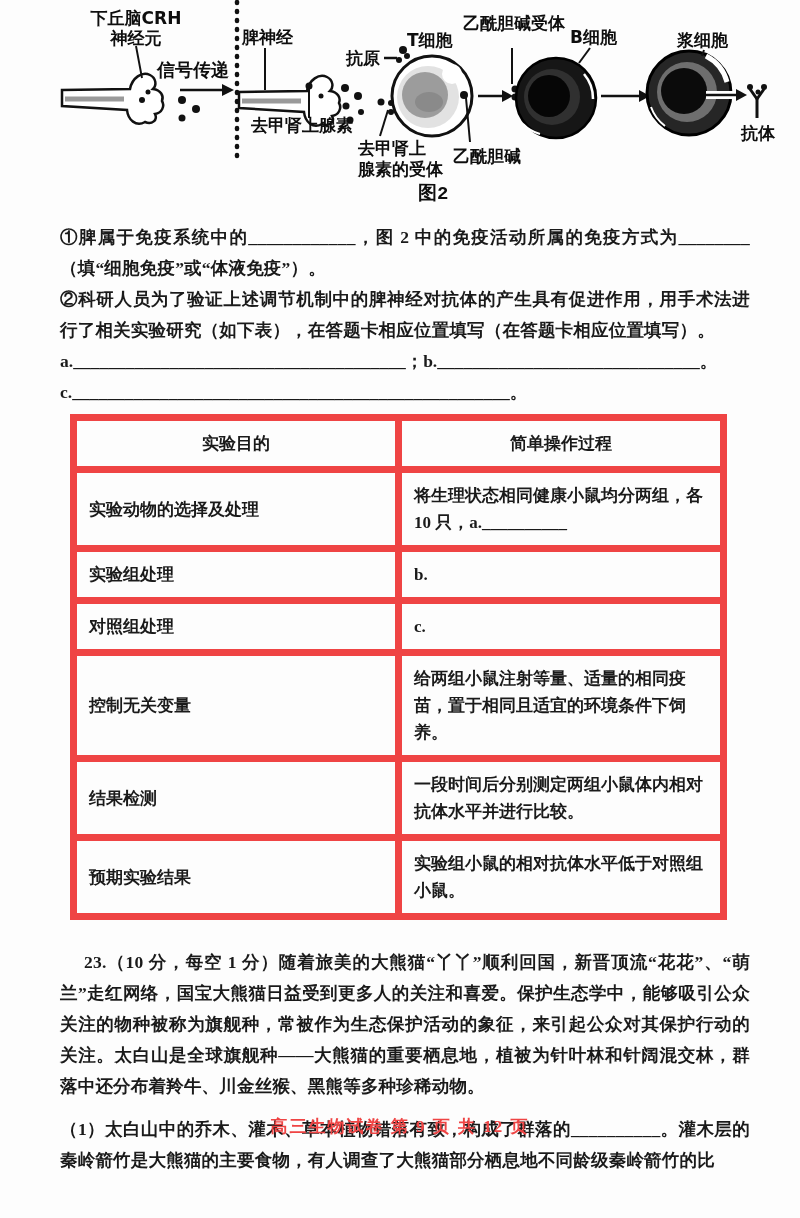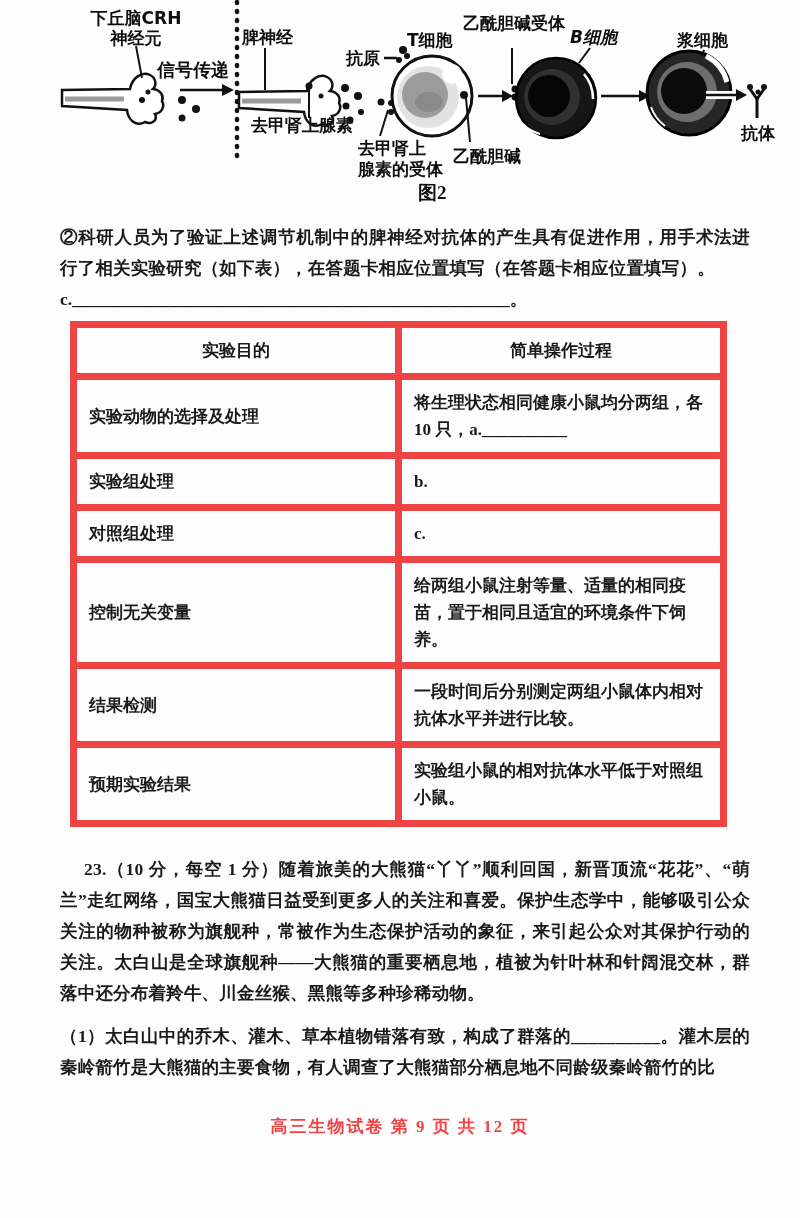--- a/index.html
+++ b/index.html
@@ -8,21 +8,21 @@
     font-family:"Liberation Serif","DejaVu Serif",serif;
     position:relative;overflow:hidden;
   }
   .diagram{position:absolute;left:0;top:0;width:800px;height:212px;}
   .diagram svg{position:absolute;left:0;top:0;}
   .fig-label{
     position:absolute;font-family:"DejaVu Sans","Liberation Sans",sans-serif;
     font-weight:bold;font-size:17px;color:#0e0e0e;white-space:nowrap;line-height:20px;
   }
   .fig-label.center{text-align:center;}
-  .fig-caption{position:absolute;left:418px;top:180px;font-family:Liberation Serif, serif;
+  .fig-caption{position:absolute;left:418px;top:180px;font-family:Liberation Mono, monospace;
     font-weight:bold;font-size:19px;color:#0e0e0e;}
   .text-col{position:absolute;left:60px;top:222px;width:690px;}
   .para{
     font-size:17.5px;line-height:31px;font-weight:600;letter-spacing:0.2px;
     text-align:justify;color:#1a1a1a;word-break:break-all;
   }
   .blank-line{font-size:17.5px;line-height:31px;font-weight:600;color:#1a1a1a;white-space:nowrap;}
   table.exp{
     border-collapse:collapse;margin:6px 0 0 10px;width:657px;
     font-size:17px;color:#1a1a1a;table-layout:fixed;
@@ -168,33 +168,35 @@
   <div class="fig-label center" style="left:90px;top:8px;width:92px;">
     <div>下丘脑CRH</div>
     <div>神经元</div>
   </div>
   <div class="fig-label" style="left:157px;top:60px;font-size:18px;">信号传递</div>
   <div class="fig-label" style="left:242px;top:27px;">脾神经</div>
   <div class="fig-label" style="left:251px;top:115px;">去甲肾上腺素</div>
   <div class="fig-label" style="left:346px;top:48px;text-align:center;">抗原</div>
   <div class="fig-label" style="left:407px;top:30px;">T细胞</div>
   <div class="fig-label" style="left:463px;top:13px;">乙酰胆碱受体</div>
-  <div class="fig-label" style="left:570px;top:27px;font-style:italic;">B细胞</div>
+  <div class="fig-label" style="left:570px;top:27px;">B细胞</div>
   <div class="fig-label" style="left:677px;top:30px;">浆细胞</div>
   <div class="fig-label" style="left:358px;top:138px;line-height:21px;">
     <div>去甲肾上</div>
     <div>腺素的受体</div>
   </div>
   <div class="fig-label" style="left:453px;top:146px;">乙酰胆碱</div>
   <div class="fig-label" style="left:741px;top:123px;">抗体</div>
   <div class="fig-caption">图2</div>
 </div>
 
 <div class="text-col">
+  <div class="para">①脾属于免疫系统中的____________，图 2 中的免疫活动所属的免疫方式为________（填“细胞免疫”或“体液免疫”）。</div>
   <div class="para">②科研人员为了验证上述调节机制中的脾神经对抗体的产生具有促进作用，用手术法进行了相关实验研究（如下表），在答题卡相应位置填写（在答题卡相应位置填写）。</div>
+  <div class="blank-line">a.______________________________________；b.______________________________。</div>
   <div class="blank-line">c.__________________________________________________。</div>
 
   <table class="exp">
     <tbody>
         <tr>
       <th class="c1">实验目的</th>
       <th class="c2">简单操作过程</th>
     </tr>
     <tr>
       <td class="c1">实验动物的选择及处理</td>

